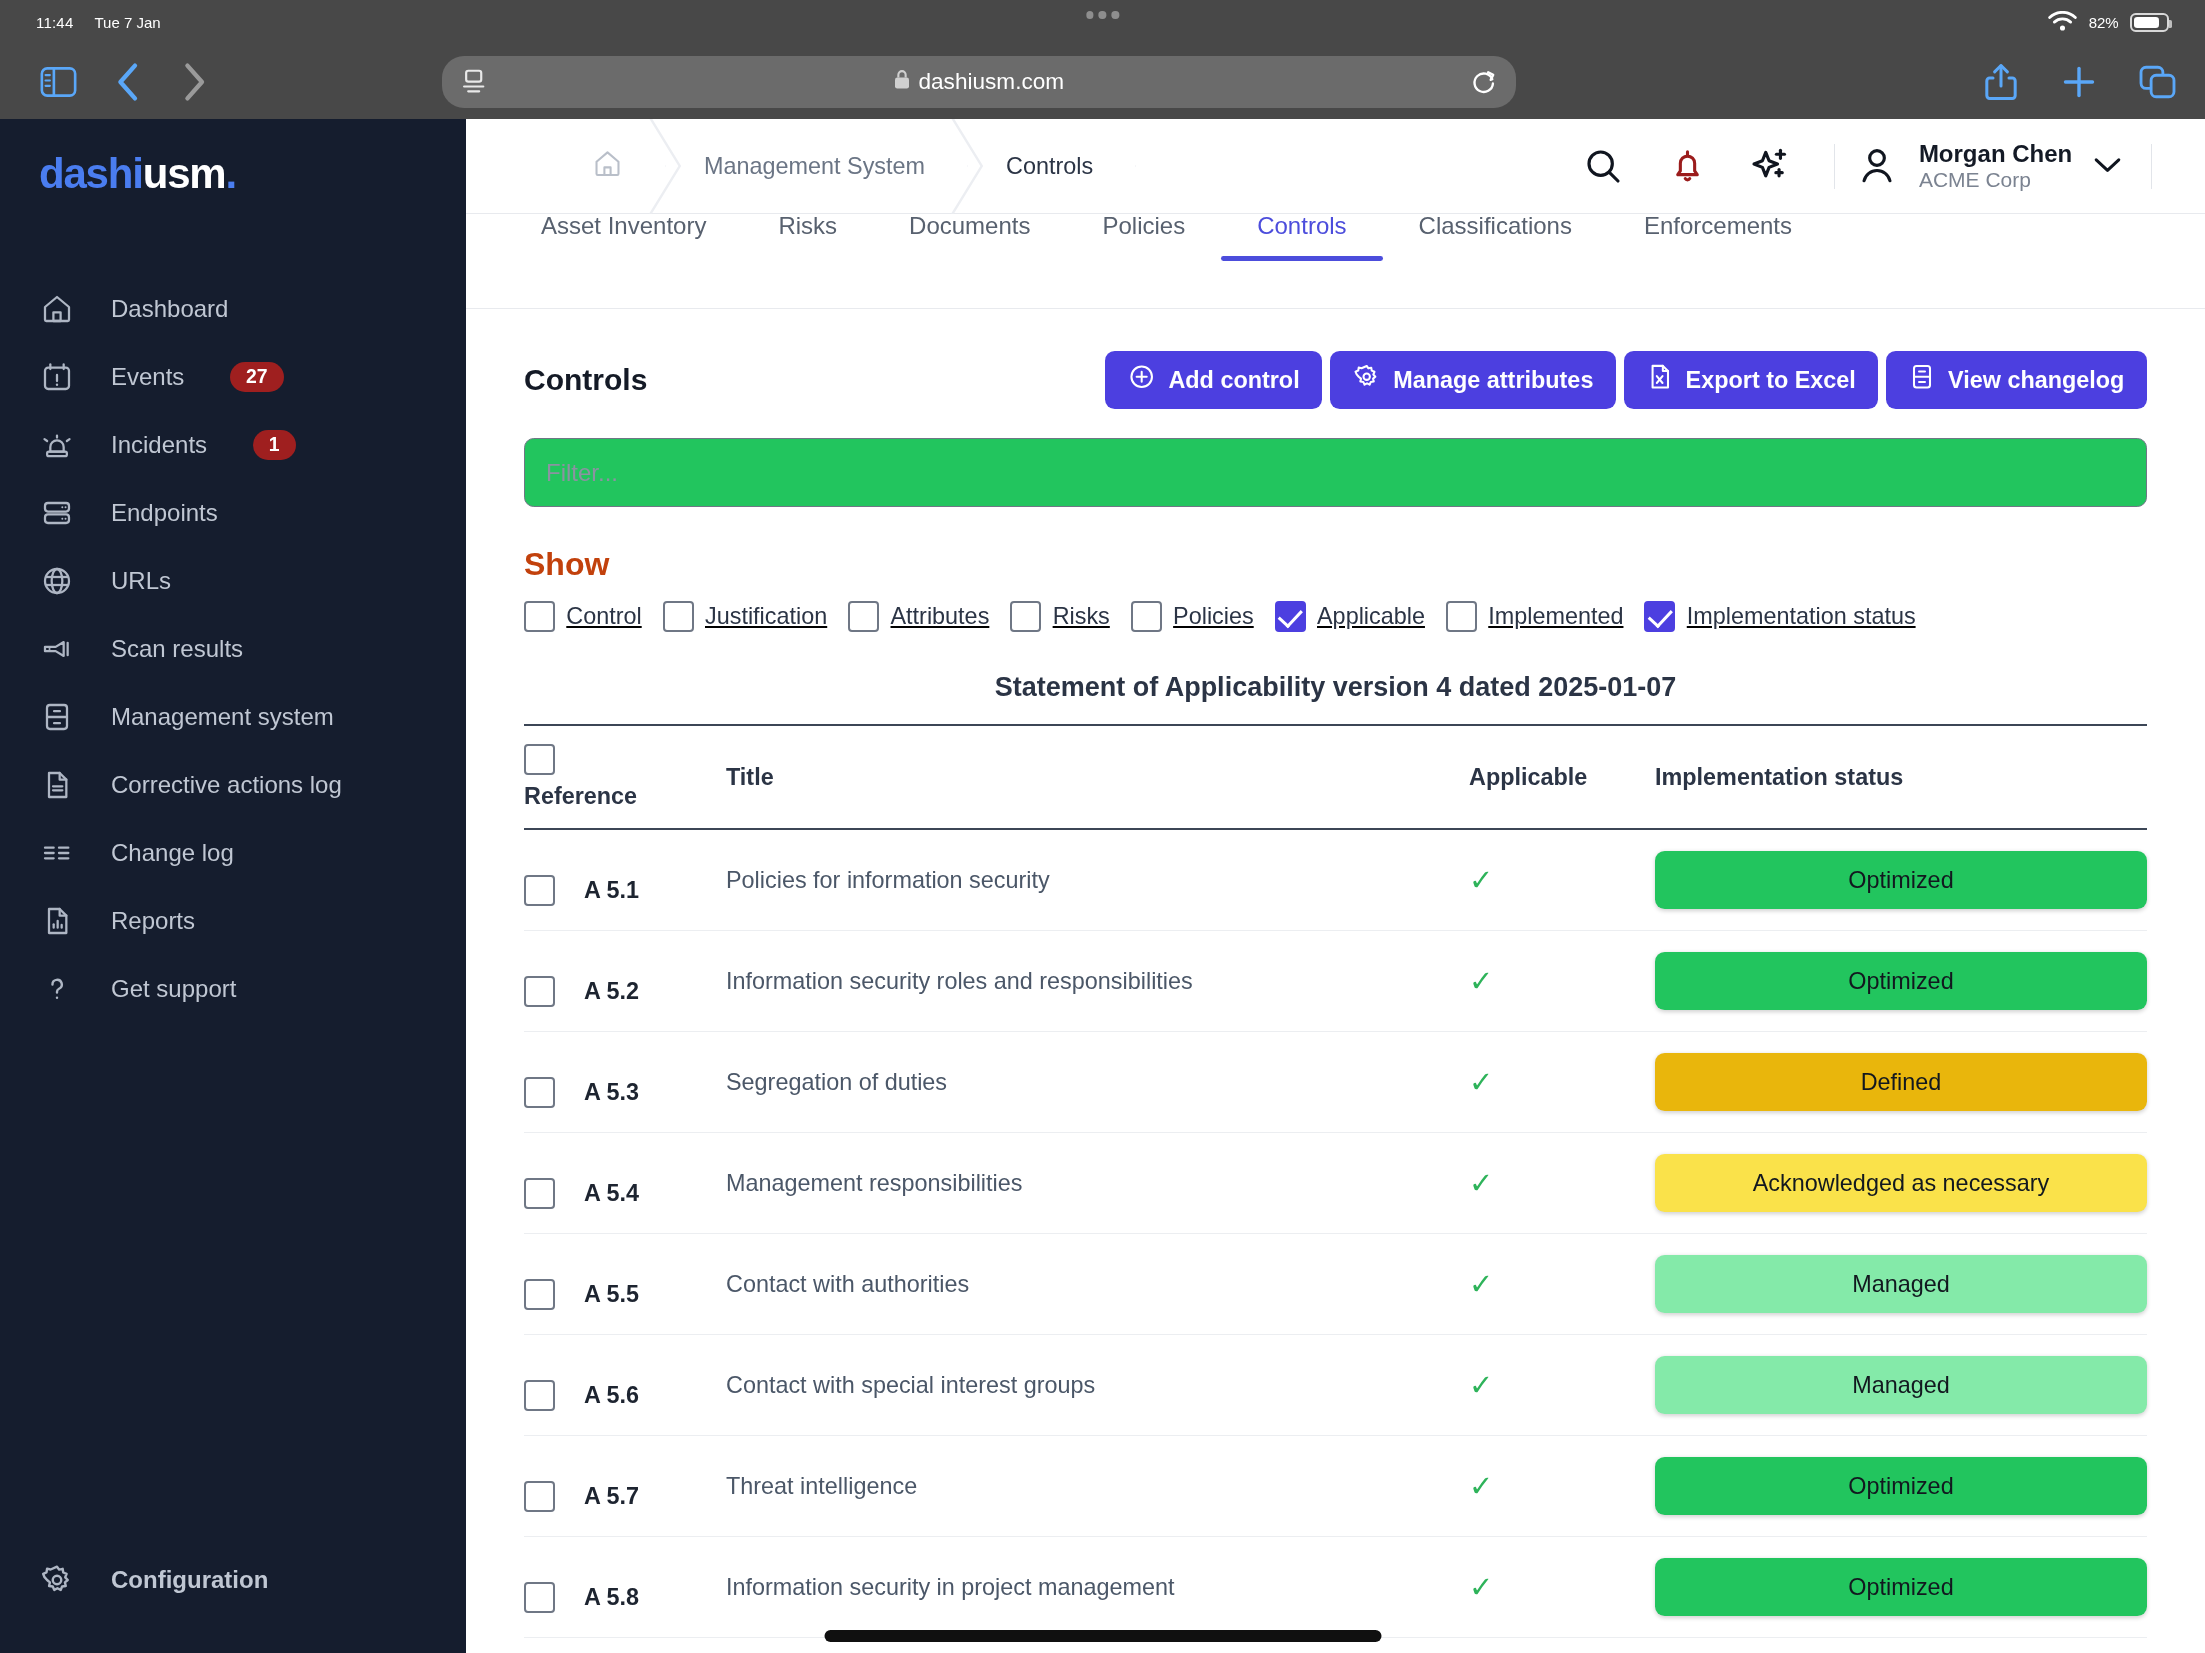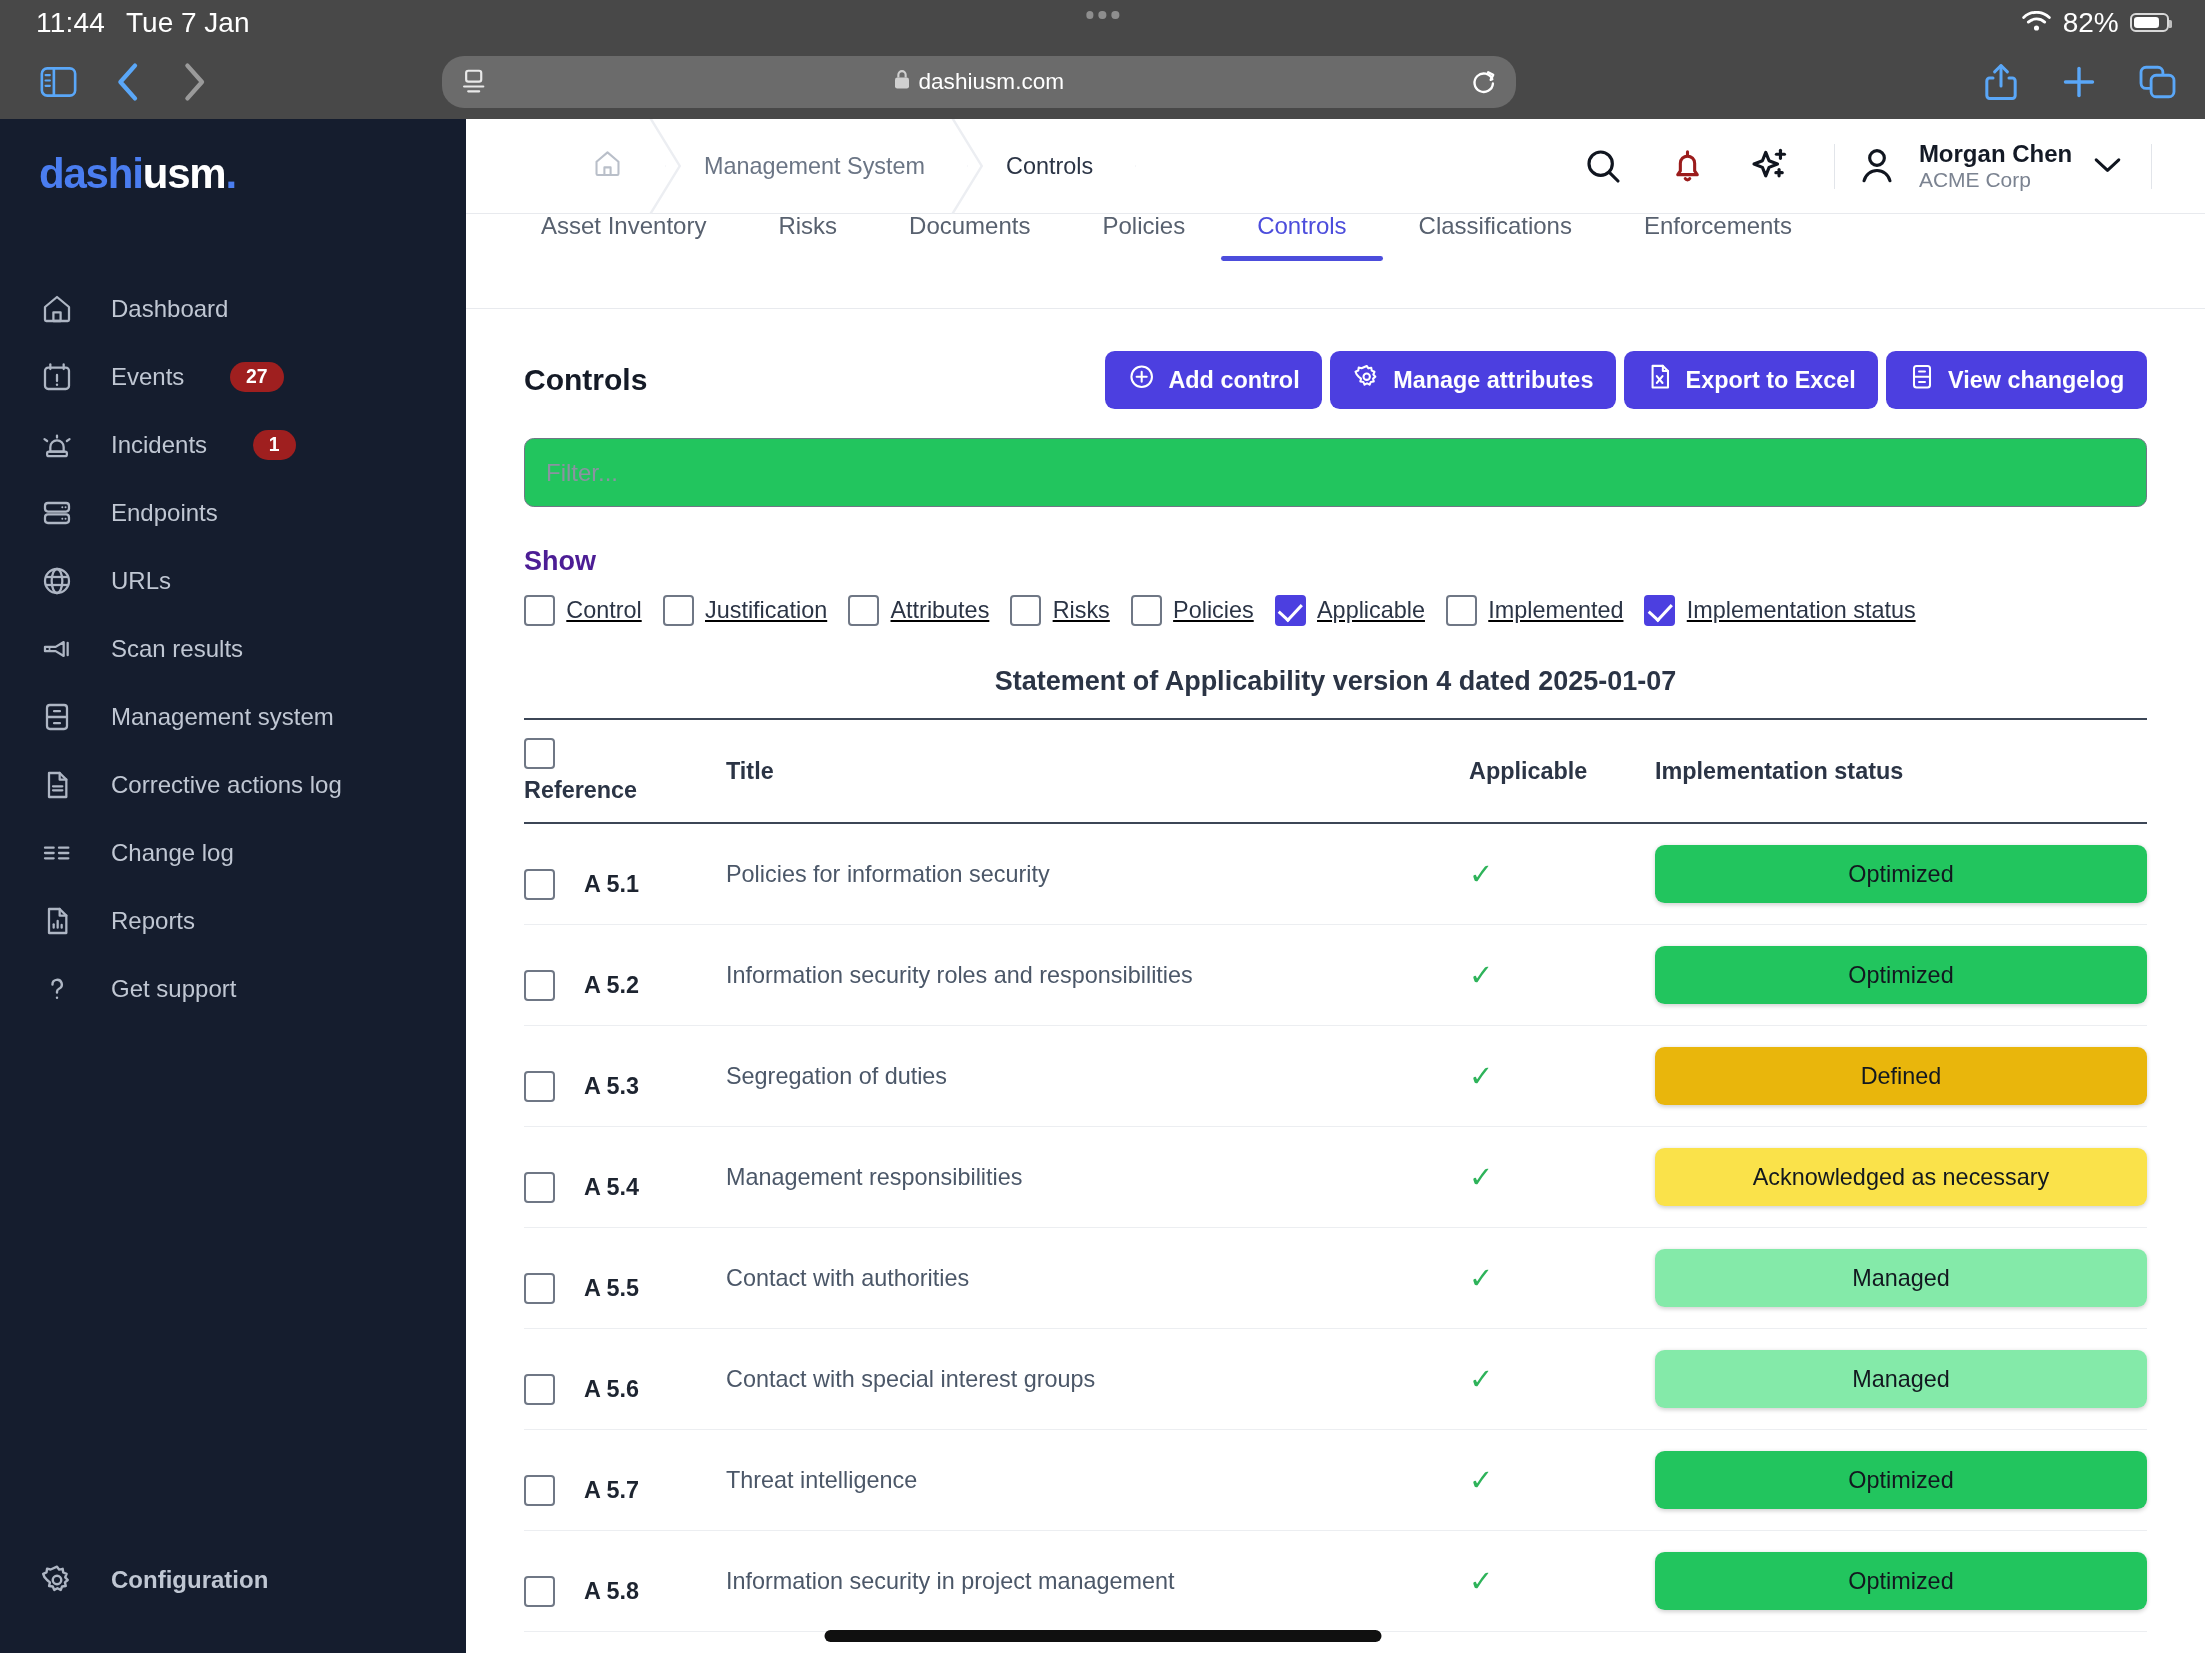--- a/index.html
+++ b/index.html
@@ -12,21 +12,21 @@
   
   .ipad {
     position: absolute; inset: 0;
     background: #484848;
     display: flex; flex-direction: column;
   }
   .statusbar {
     height: 45px; flex: 0 0 45px;
     display: flex; align-items: center;
     padding: 0 36px;
-    color: #fff; font-size: 28px; font-weight: 500;
+    color: #fff; font-size: 15px; font-weight: 500;
     position: relative;
   }
   .sb-time { letter-spacing: 0.2px; }
   .sb-date { margin-left: 21px; }
   .sb-dots {
     position: absolute; left: 50%; top: 11.3px; transform: translateX(-50%);
     display: flex; gap: 5.7px;
   }
   .sb-dots i { width: 7.3px; height: 7.3px; border-radius: 50%; background: #8e8e8e; display: block; }
   .sb-right {
@@ -149,21 +149,21 @@
     font-family: "Liberation Sans", sans-serif;
   }
 
   .filter {
     width: 100%; height: 69px; border: 1.6px solid #6f7785; border-radius: 9.7px;
     background: #22c55e; padding: 0 21px; font-size: 24px; color: #1d2430;
     font-family: "Liberation Sans", sans-serif;
   }
   .filter::placeholder { color: #8b93a1; }
 
-  .showlabel { font-size: 27px; font-weight: 700; color: #4c1d95; margin: 39px 0 18px; }
+  .showlabel { font-size: 32px; font-weight: 700; color: #c2410c; margin: 39px 0 18px; }
   .cbrow { display: flex; align-items: flex-end; flex-wrap: nowrap; text-decoration: underline; }
   .cbitem { display: flex; align-items: center; gap: 11.3px; margin-right: 21px; cursor: pointer; }
   .cbox {
     width: 31px; height: 31px; border: 2px solid #6f7785; border-radius: 4px;
     background: #fff; flex: 0 0 31px; display: flex; align-items: center; justify-content: center;
   }
   .cbox.on { background: #4c3fe0; border-color: #4c3fe0; }
   .cbox.on::after {
     content: ""; width: 10.5px; height: 18.6px; border: solid #fff;
     border-width: 0 3.6px 3.6px 0; transform: rotate(43deg) translate(-0.8px,-1.6px);

